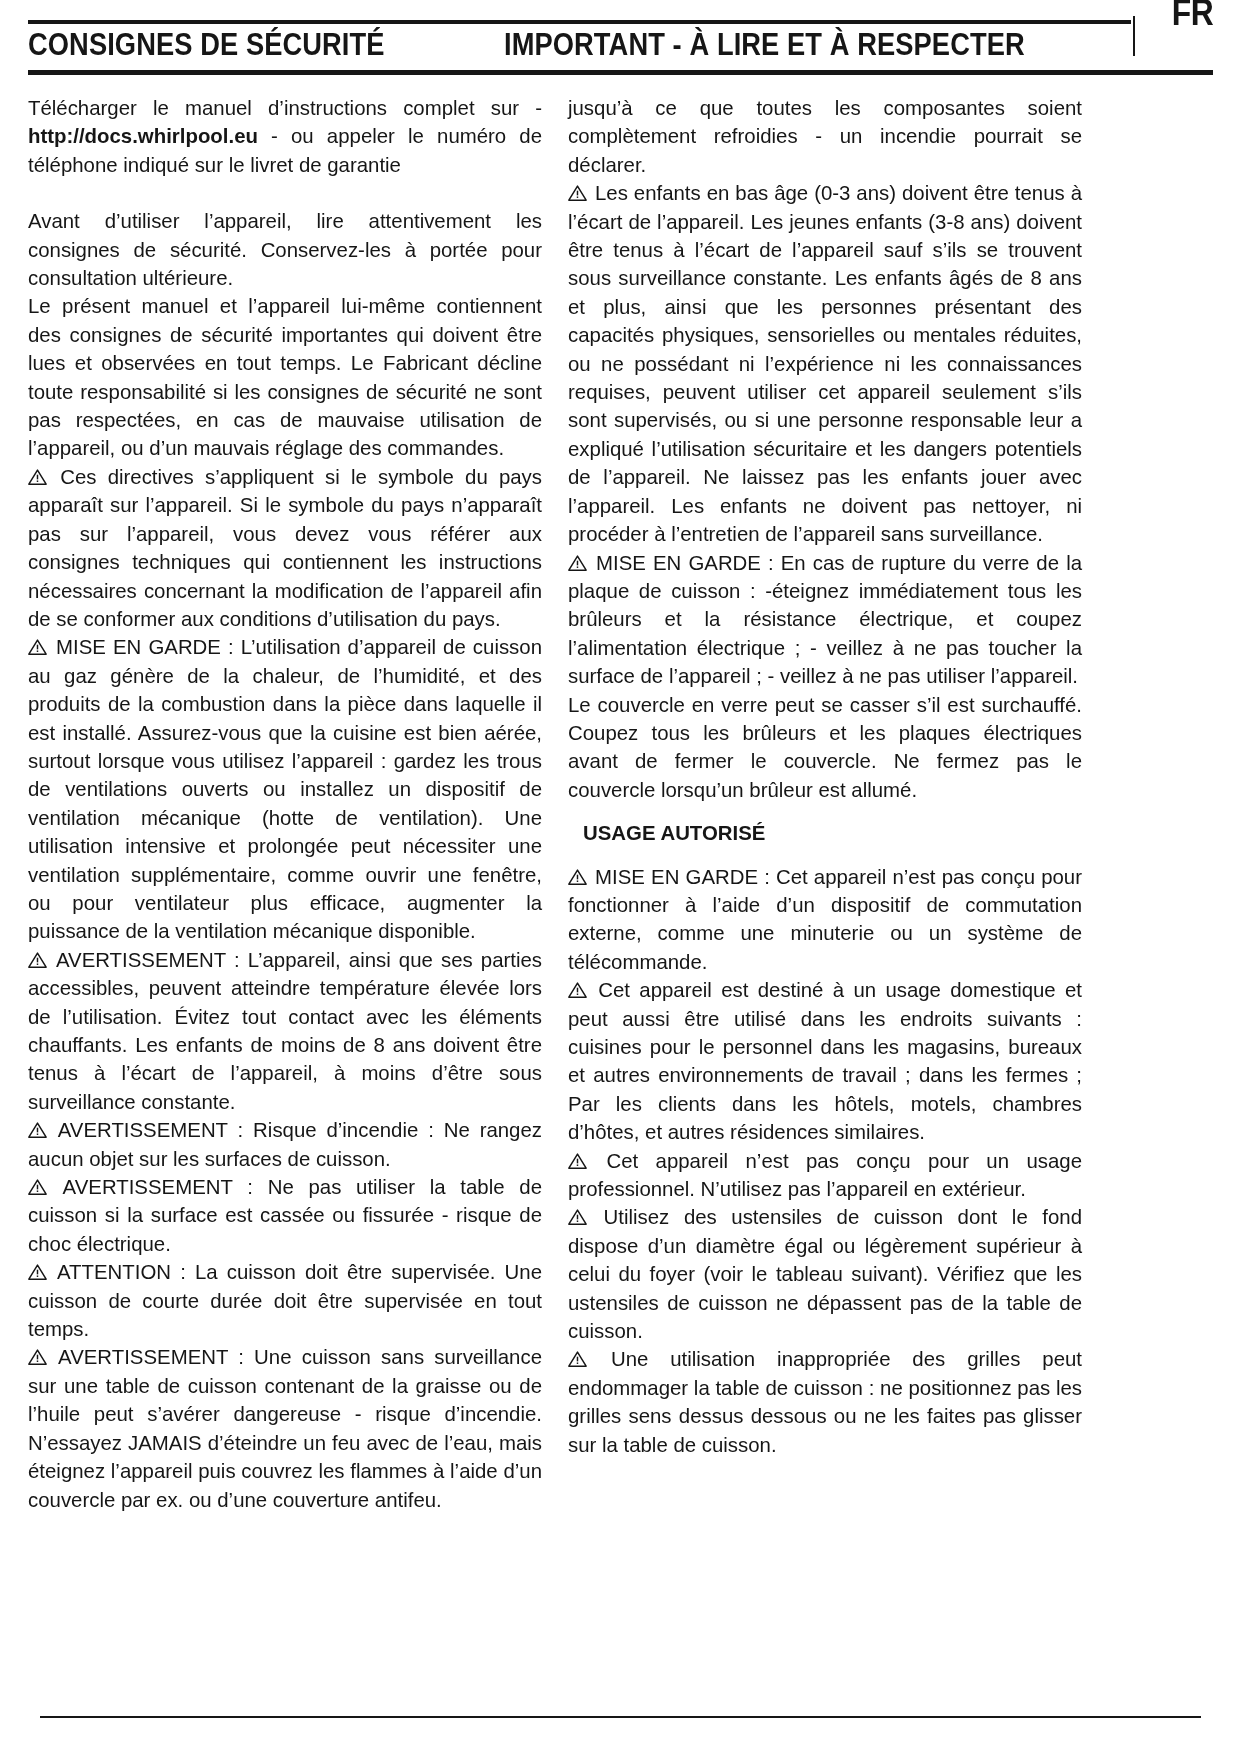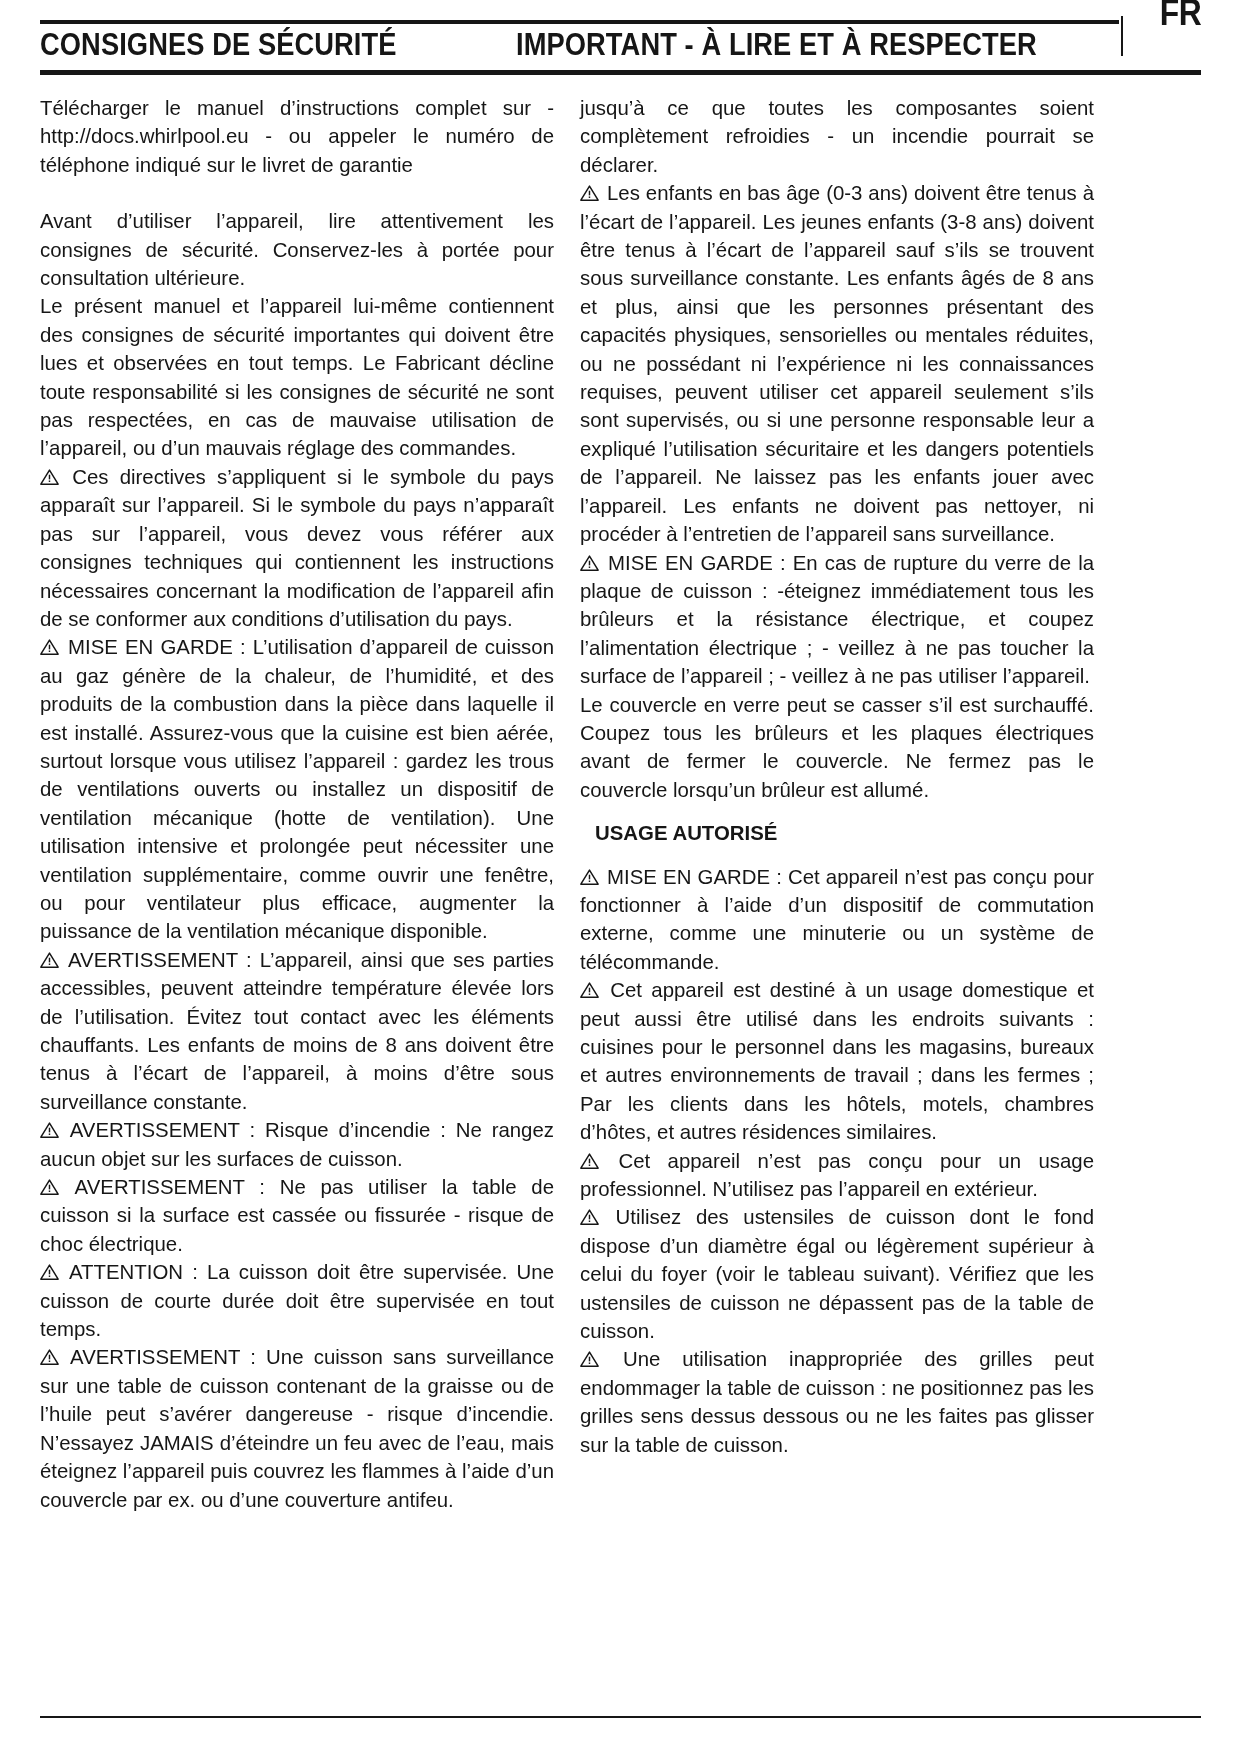--- a/index.html
+++ b/index.html
@@ -13,21 +13,21 @@
     font-family: "Liberation Sans", "DejaVu Sans", sans-serif;
     color: #161616;
     -webkit-font-smoothing: antialiased;
   }
 
   .page {
     position: relative;
     width: 1241px;
     height: 1754px;
     box-sizing: border-box;
-    padding: 0 40px;
+    padding: 0 28px;
     overflow: hidden;
   }
 
   
   .masthead {
     position: relative;
     height: 82px;
   }
   .lang-badge {
     position: absolute;
@@ -108,21 +108,21 @@
     text-justify: inter-word;
     hyphens: none;
     color: #161616;
   }
   p.para.last-left  { text-align: justify; }
 
   .spacer-blank {
     height: 28px;
   }
 
-  .bold { font-weight: 400; }
+  .bold { font-weight: 700; }
 
   .sec-head {
     margin: 15px;
     font-size: 20.4px;
     line-height: 28.4px;
     font-weight: 700;
     color: #161616;
   }
 
   

